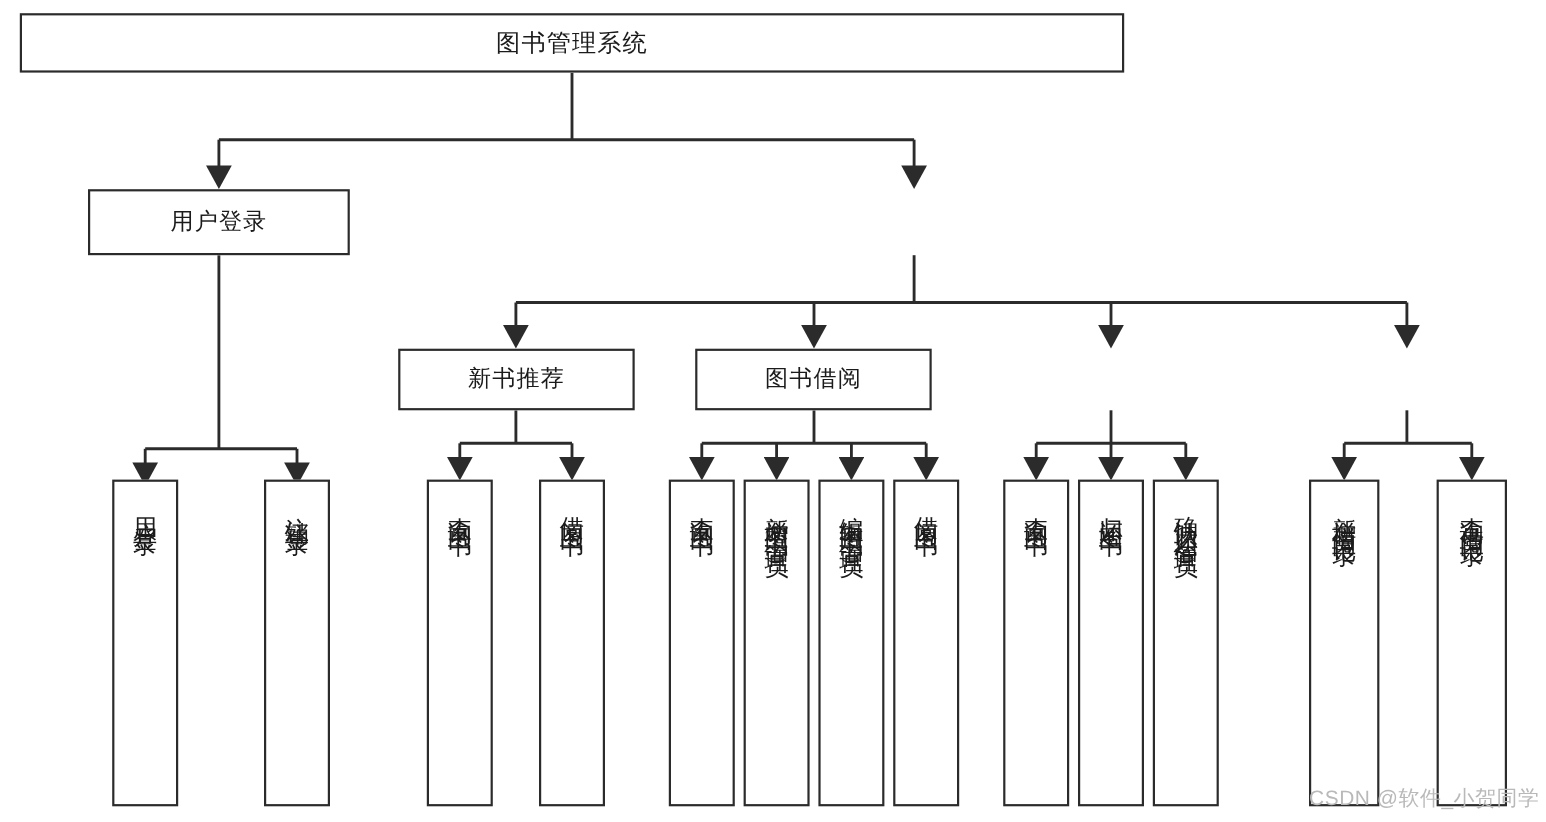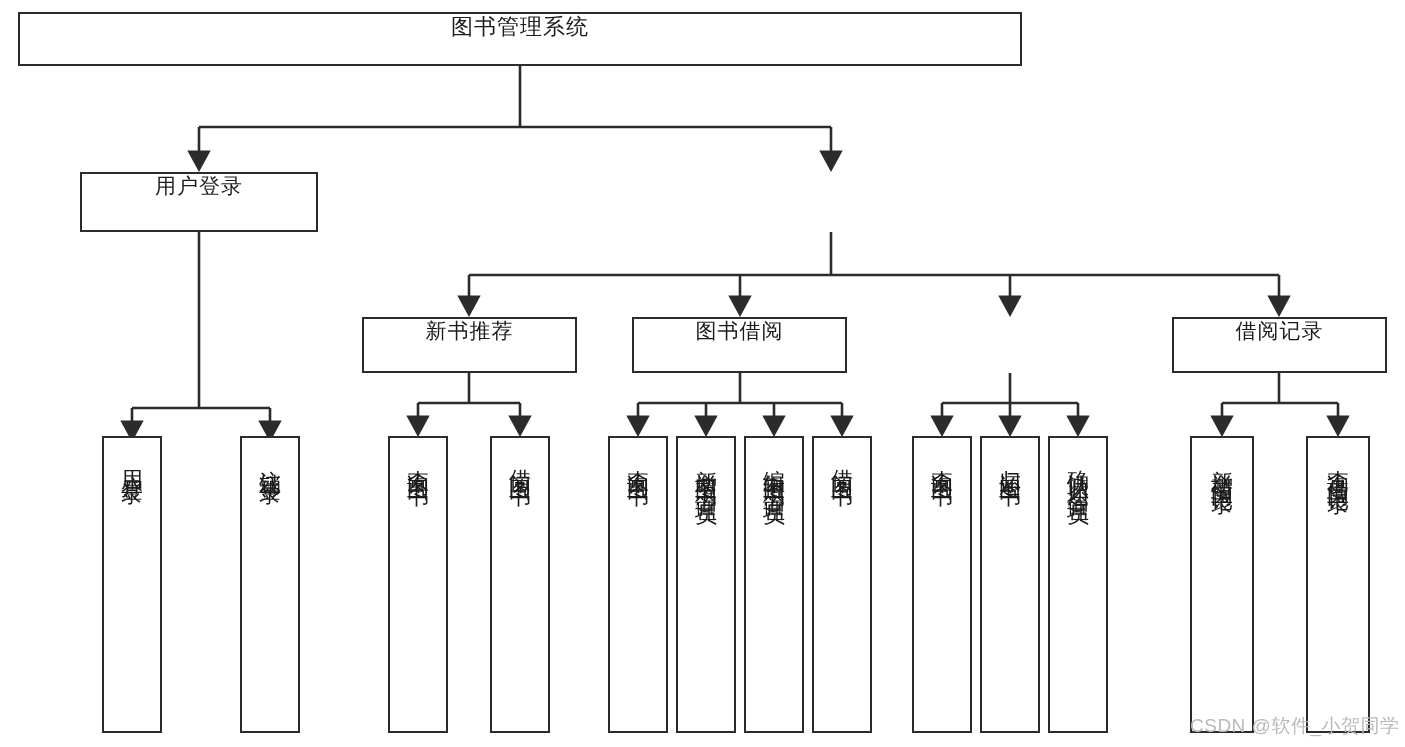--- a/index.html
+++ b/index.html
@@ -22,20 +22,21 @@
     width: 1405px;
     height: 747px;
     pointer-events: none;
   }
   .node {
     position: absolute;
     box-sizing: border-box;
     background: #ffffff;
     border: 2.5px solid #2b2b2b;
     display: flex;
+    align-items: center;
     justify-content: center;
     color: #1b1b1b;
   }
   .node .lbl {
     color: #1b1b1b;
     line-height: 1.18;
     text-align: center;
     white-space: nowrap;
   }
   .node.horiz .lbl {
@@ -130,23 +131,20 @@
 
   <div class="node horiz" style="left:362px; top:317px; width:215px; height:56px;">
     <span class="lbl">新书推荐</span>
   </div>
 
   <div class="node horiz" style="left:632px; top:317px; width:215px; height:56px;">
     <span class="lbl">图书借阅</span>
   </div>
 
 
-  <div class="node horiz" style="left:1172px; top:317px; width:215px; height:56px;">
-    <span class="lbl">借阅记录</span>
-  </div>
 
   <div class="node vert" style="left:102px; top:436px; width:60px; height:297px;">
     <span class="lbl">用户登录</span>
   </div>
 
   <div class="node vert" style="left:240px; top:436px; width:60px; height:297px;">
     <span class="lbl">注销登录</span>
   </div>
 
   <div class="node vert" style="left:388px; top:436px; width:60px; height:297px;">

